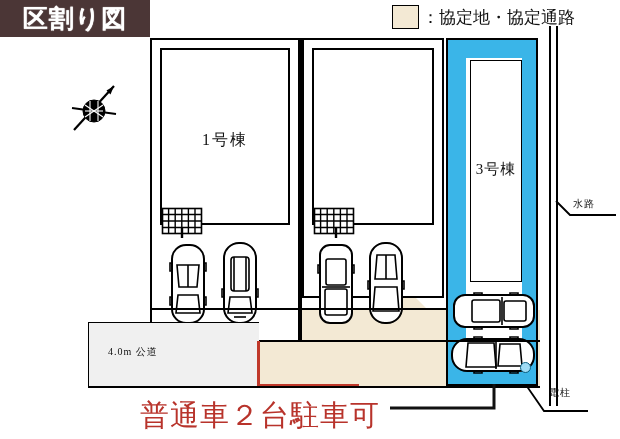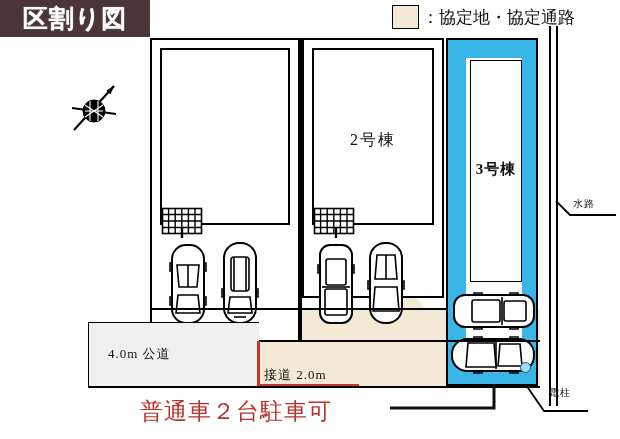--- a/index.html
+++ b/index.html
@@ -49,27 +49,27 @@
   
   .blue-band{position:absolute;background:#3ab5e8;}
 
   
   .cream{position:absolute;background:#f3e9d4;}
   
   .gray{position:absolute;background:#f0f0f0;}
 
   .hairline{position:absolute;background:#000;}
 
-  .road-label{position:absolute;font-size:13px;white-space:nowrap;letter-spacing:1px;}
+  .road-label{position:absolute;font-size:10px;white-space:nowrap;letter-spacing:1px;}
 
   .redline{position:absolute;background:#c0392b;}
 
   .bottom-note{
     position:absolute;left:140px;top:396px;width:360px;
-    font-size:23px;color:#b8332b;letter-spacing:1px;white-space:nowrap;
+    font-size:29px;color:#b8332b;letter-spacing:1px;white-space:nowrap;
     font-family:Liberation Serif, serif;
   }
 
   .side-label{position:absolute;font-size:10px;white-space:nowrap;letter-spacing:1px;}
 
   .grid-deck{position:absolute;}
 
   svg{display:block;overflow:visible;}
 </style>
 </head>
@@ -110,20 +110,21 @@
     <div class="cream" style="left:92px;top:258px;width:0;height:0;background:transparent;
                 border-left:18px solid transparent;border-bottom:18px solid #f3e9d4;"></div>
     <div class="cream" style="left:236px;top:252px;width:0;height:0;background:transparent;
                 border-left:22px solid transparent;border-right:22px solid transparent;
                 border-bottom:22px solid #f3e9d4;"></div>
     <div class="cream" style="left:352px;top:252px;width:0;height:0;background:transparent;
                 border-right:22px solid transparent;border-bottom:22px solid #f3e9d4;"></div>
 
     <div class="plot plot-outline" style="left:0px;top:0px;width:150px;height:304px;"></div>
     <div class="inner-rect" style="left:10px;top:10px;width:130px;height:177px;"></div>
+    <div class="bldg-label" style="left:10px;top:92px;width:130px;">1号棟</div>
 
     <div class="grid-deck" style="left:12px;top:170px;width:40px;height:26px;">
       <svg width="40" height="26" viewBox="0 0 40 26">
         <rect x="0.5" y="0.5" width="39" height="25" fill="#fff" stroke="#000" stroke-width="1.6"></rect>
         <g stroke="#000" stroke-width="1.4">
           <line x1="6.6" y1="0" x2="6.6" y2="26"></line>
             <line x1="13.2" y1="0" x2="13.2" y2="26"></line>
           <line x1="19.8" y1="0" x2="19.8" y2="26"></line>
             <line x1="26.4" y1="0" x2="26.4" y2="26"></line>
           <line x1="33" y1="0" x2="33" y2="26"></line>
@@ -163,21 +164,20 @@
           <line x1="24" y1="16" x2="24" y2="50"></line>
           <path d="M2 48 L0 48 L0 56 L2 56"></path>
           <path d="M34 48 L36 48 L36 56 L34 56"></path>
           <line x1="12" y1="76" x2="24" y2="76"></line>
         </g>
       </svg>
     </div>
 
     <div class="plot plot-outline" style="left:152px;top:0px;width:142px;height:260px;"></div>
     <div class="inner-rect" style="left:162px;top:10px;width:122px;height:177px;"></div>
-    <div class="bldg-label" style="left:162px;top:92px;width:122px;">2号棟</div>
     <div class="grid-deck" style="left:164px;top:170px;width:40px;height:26px;">
       <svg width="40" height="26" viewBox="0 0 40 26">
         <rect x="0.5" y="0.5" width="39" height="25" fill="#fff" stroke="#000" stroke-width="1.6"></rect>
         <g stroke="#000" stroke-width="1.4">
           <line x1="6.6" y1="0" x2="6.6" y2="26"></line>
             <line x1="13.2" y1="0" x2="13.2" y2="26"></line>
           <line x1="19.8" y1="0" x2="19.8" y2="26"></line>
             <line x1="26.4" y1="0" x2="26.4" y2="26"></line>
           <line x1="33" y1="0" x2="33" y2="26"></line>
           <line x1="0" y1="6.5" x2="40" y2="6.5"></line>
@@ -218,21 +218,21 @@
 
     <div class="blue-band" style="left:296px;top:0px;width:14px;height:348px;"></div>
     <div class="blue-band" style="left:372px;top:0px;width:16px;height:348px;"></div>
     <div class="blue-band" style="left:296px;top:0px;width:92px;height:14px;"></div>
     <div class="blue-band" style="left:296px;top:334px;width:92px;height:14px;"></div>
     <div class="blue-band" style="left:310px;top:14px;width:6px;height:320px;"></div>
     <div class="blue-band" style="left:310px;top:14px;width:62px;height:6px;"></div>
 
     <div class="plot" style="left:296px;top:0px;width:92px;height:348px;border:2.5px solid #000;background:transparent;"></div>
     <div class="inner-rect" style="left:320px;top:22px;width:52px;height:222px;border-width:1.5px;"></div>
-    <div class="bldg-label" style="left:318px;top:122px;width:56px;font-size:15px;letter-spacing:1px;font-weight:bold;">3号棟</div>
+    <div class="bldg-label" style="left:318px;top:122px;width:56px;font-size:15px;letter-spacing:1px;">3号棟</div>
 
     <div style="position:absolute;left:316px;top:250px;width:56px;height:84px;background:#fff;"></div>
 
     <div style="position:absolute;left:302px;top:254px;">
       <svg width="84" height="38" viewBox="0 0 84 38">
         <g fill="#fff" stroke="#000" stroke-width="2">
           <rect x="2" y="3" width="80" height="32" rx="11"></rect>
         </g>
         <g fill="none" stroke="#000" stroke-width="1.6">
           <rect x="20" y="8" width="28" height="22" rx="2"></rect>
@@ -267,21 +267,20 @@
 
     <div class="hairline" style="left:150px;top:0px;width:2px;height:304px;"></div>
 
     <div class="hairline" style="left:0px;top:270px;width:296px;height:1.6px;"></div>
     <div class="hairline" style="left:108px;top:302px;width:282px;height:1.6px;"></div>
   </div>
 
   <div class="gray" style="left:88px;top:322px;width:170px;height:64px;border-top:1.6px solid #000;border-bottom:1.6px solid #000;border-left:1.6px solid #000;"></div>
   <div class="road-label" style="left:108px;top:345px;">4.0m 公道</div>
 
-  <div class="road-label" style="left:264px;top:366px;">接道 2.0m</div>
 
   <div class="redline" style="left:257px;top:341px;width:2.6px;height:45px;"></div>
   <div class="redline" style="left:257px;top:384px;width:102px;height:2.2px;"></div>
 
   <div class="hairline" style="left:88px;top:386px;width:452px;height:1.6px;"></div>
 
   <div class="hairline" style="left:549px;top:26px;width:1.6px;height:380px;"></div>
   <div class="hairline" style="left:556px;top:26px;width:1.6px;height:380px;"></div>
   <div class="side-label" style="left:573px;top:197px;">水路</div>
   <div style="position:absolute;left:556px;top:197px;width:60px;height:24px;">

